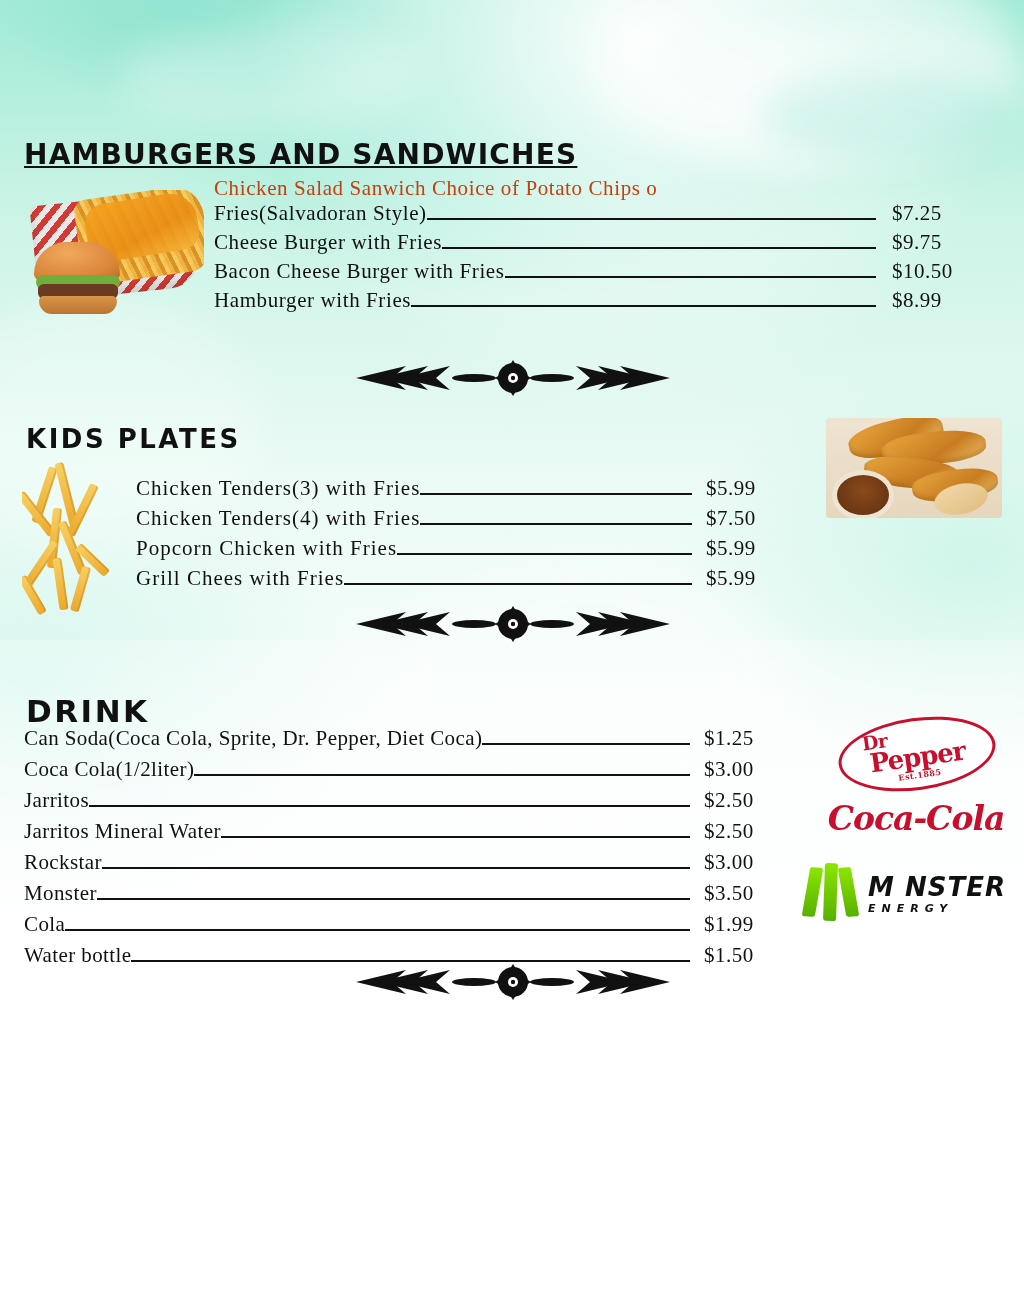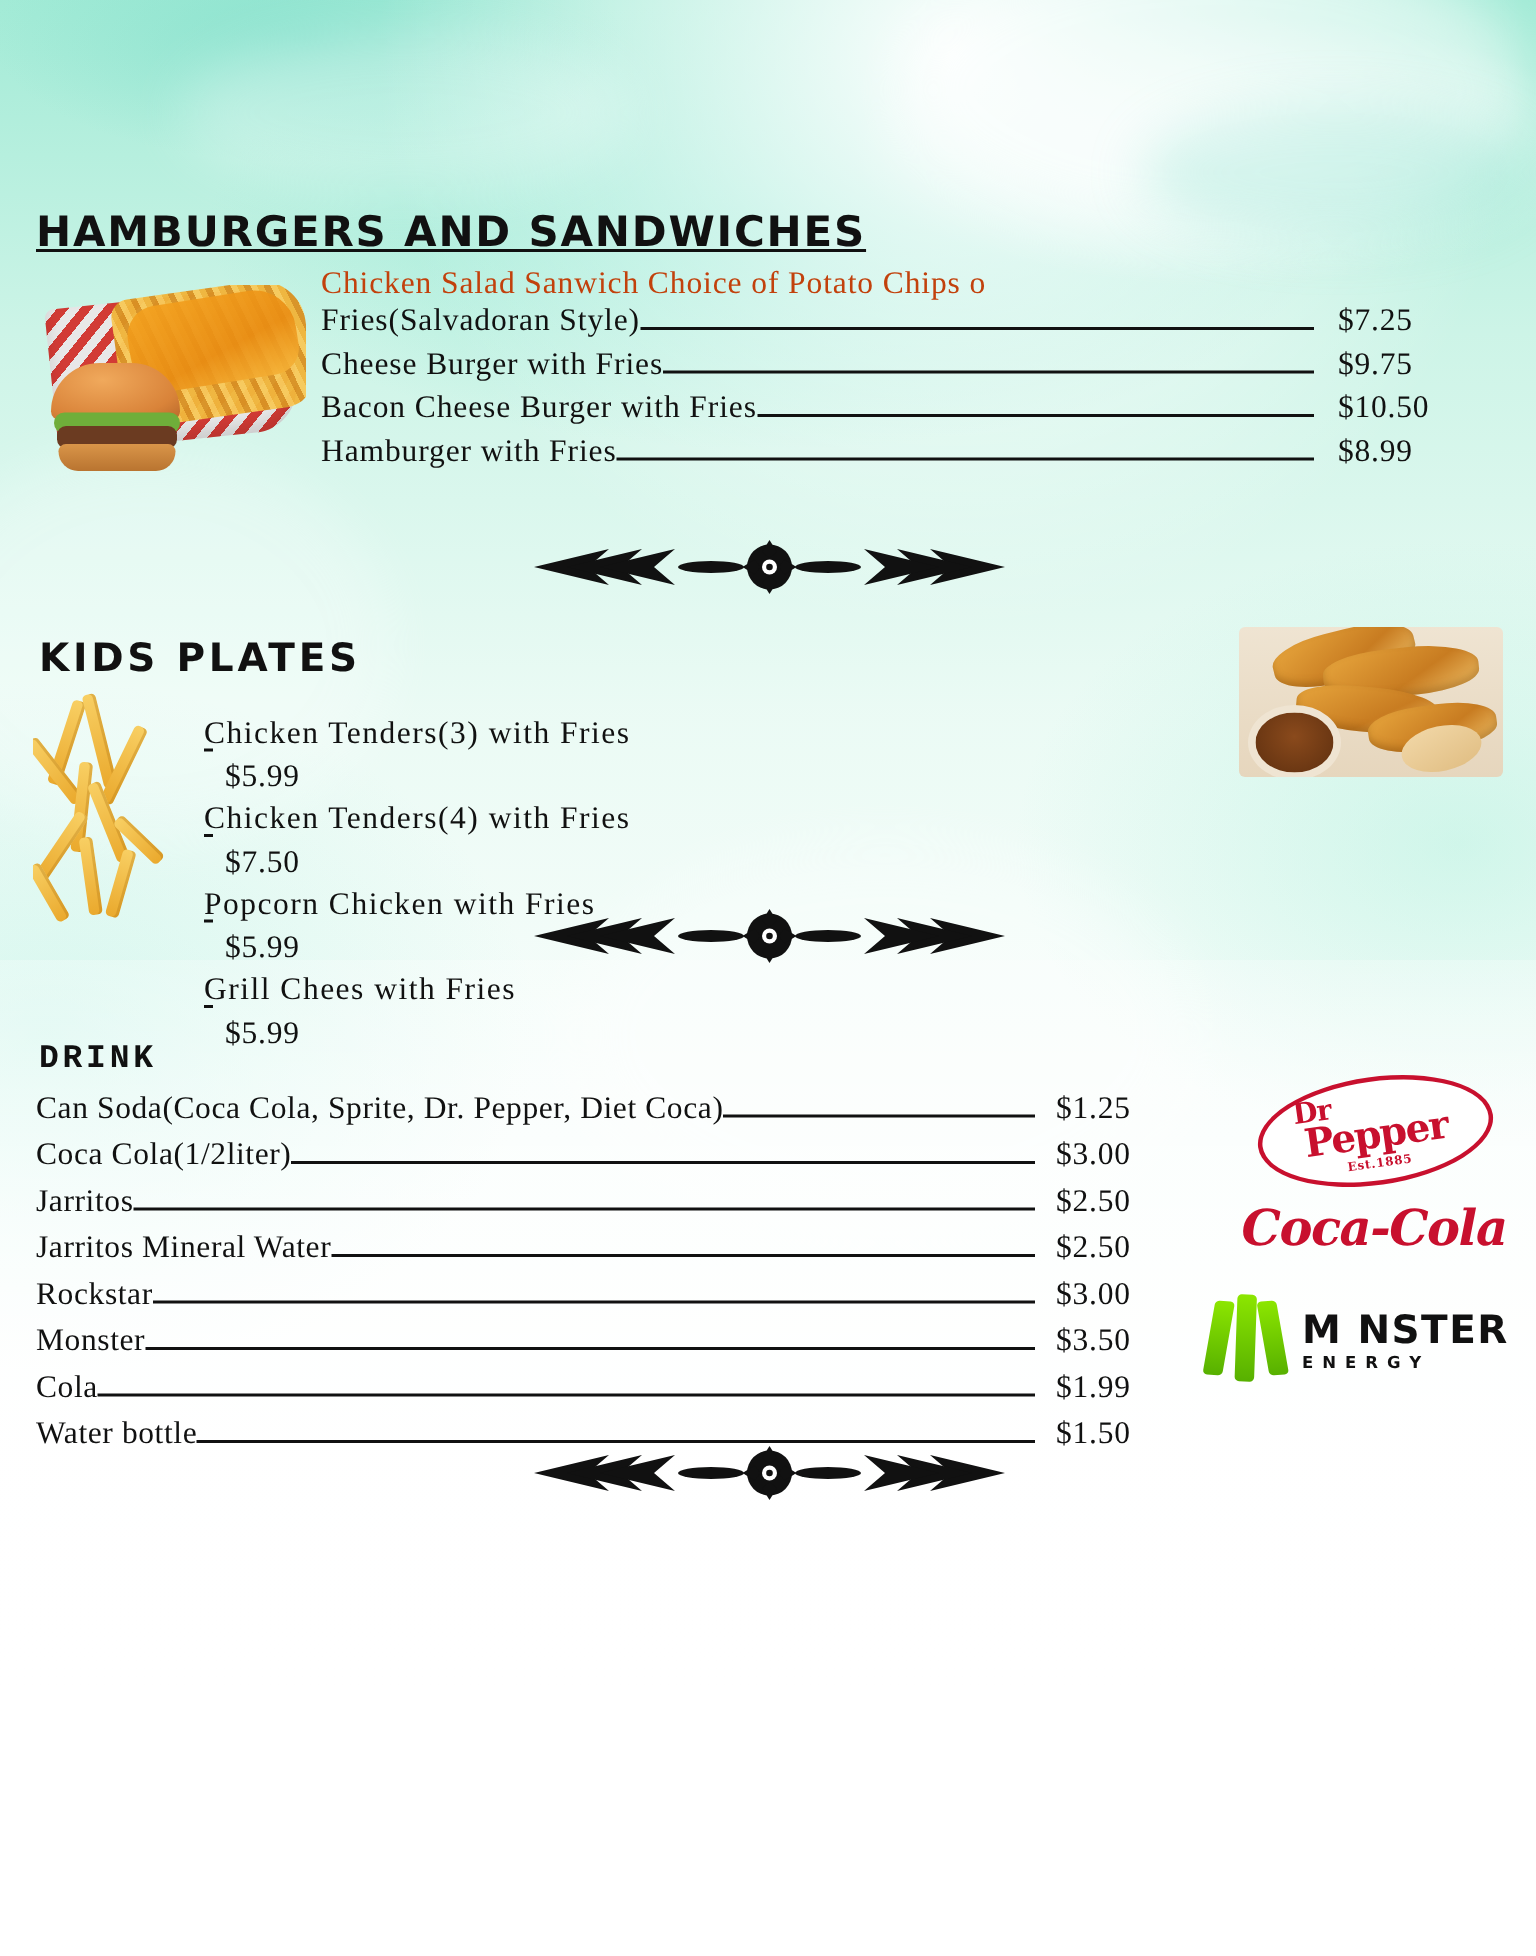--- a/index.html
+++ b/index.html
@@ -63,21 +63,21 @@
     font-family: "DejaVu Sans", sans-serif;
     font-weight: 700;
     color: #111;
     letter-spacing: 1.5px;
     font-size: 27px;
     text-transform: uppercase;
     white-space: nowrap;
   }
   #title-burgers { left: 24px; top: 138px; letter-spacing: 1.2px; font-size: 28px; text-decoration: underline; }
   #title-kids { left: 26px; top: 424px; letter-spacing: 2.5px; font-size: 26px; }
-  #title-drink { left: 26px; top: 693px; letter-spacing: 2.5px; font-size: 22px; font-family: Liberation Mono, monospace; }
+  #title-drink { left: 26px; top: 693px; letter-spacing: 2.5px; font-size: 31px; }
 
   
   .menu-block { position: absolute; }
   .row {
     display: flex;
     align-items: baseline;
     white-space: nowrap;
     line-height: 1.0;
   }
   .row .name {
@@ -106,21 +106,21 @@
   #block-burgers .price { font-size: 21px; width: 92px; padding-left: 16px; }
   #block-burgers .wrapline {
     font-size: 21px;
     color: #c2410c;
     letter-spacing: 0.6px;
     margin-bottom: 2px;
   }
 
   
   #block-kids { left: 136px; top: 478px; width: 650px; }
-  #block-kids .row { font-size: 21px; margin-bottom: 7px; flex-direction: column; }
+  #block-kids .row { font-size: 21px; margin-bottom: 7px; }
   #block-kids .name { font-size: 21px; letter-spacing: 1px; }
   #block-kids .price { font-size: 21px; width: 80px; padding-left: 14px; }
 
   
   #block-drinks { left: 24px; top: 728px; width: 760px; }
   #block-drinks .row { font-size: 21px; margin-bottom: 8px; }
   #block-drinks .name { font-size: 21px; letter-spacing: 0.4px; }
   #block-drinks .price { font-size: 21px; width: 80px; padding-left: 14px; }
 
   
@@ -254,21 +254,21 @@
     font-style: italic;
     font-weight: 700;
     font-size: 33px;
     letter-spacing: -1px;
     display: flex; align-items: center; justify-content: center;
     white-space: nowrap;
   }
 
   #logo-monster {
     position: absolute; left: 800px; top: 858px; width: 210px; height: 72px;
-    display: flex; align-items: center; gap: 6px;
+    display: flex; align-items: center; gap: 6px; font-style: italic;
   }
   .monster-claw {
     width: 62px; height: 62px; position: relative; flex: 0 0 auto;
   }
   .claw-bar {
     position: absolute;
     width: 13px;
     background: linear-gradient(180deg, #8ce600, #57b000);
     border-radius: 3px;
   }

